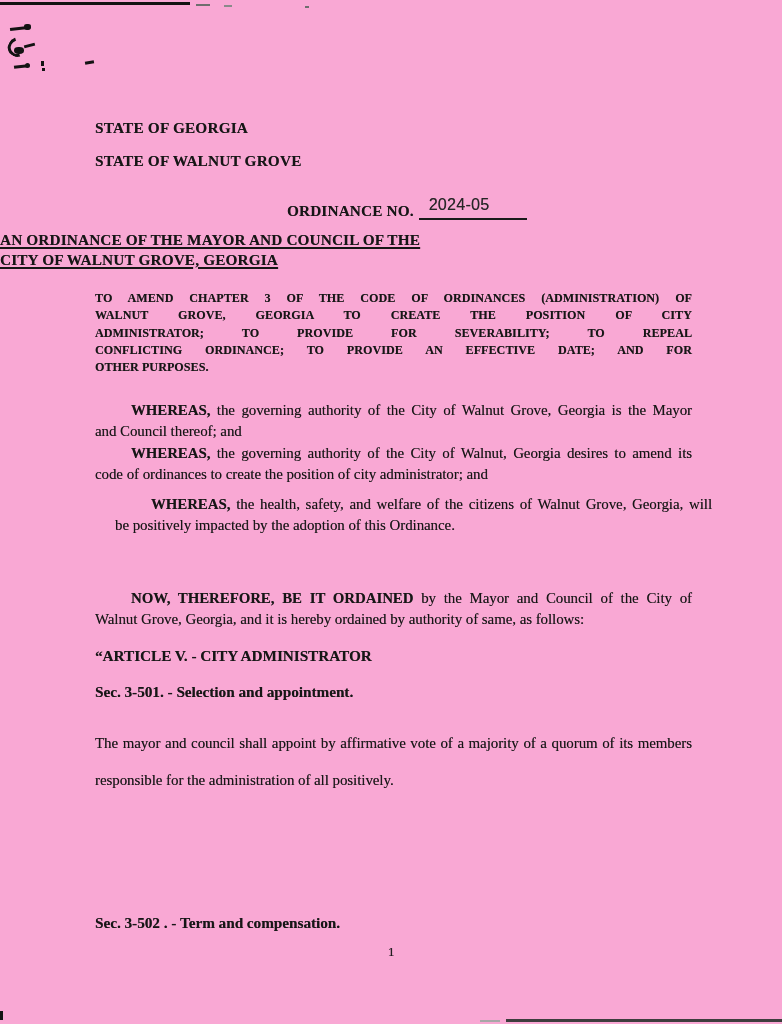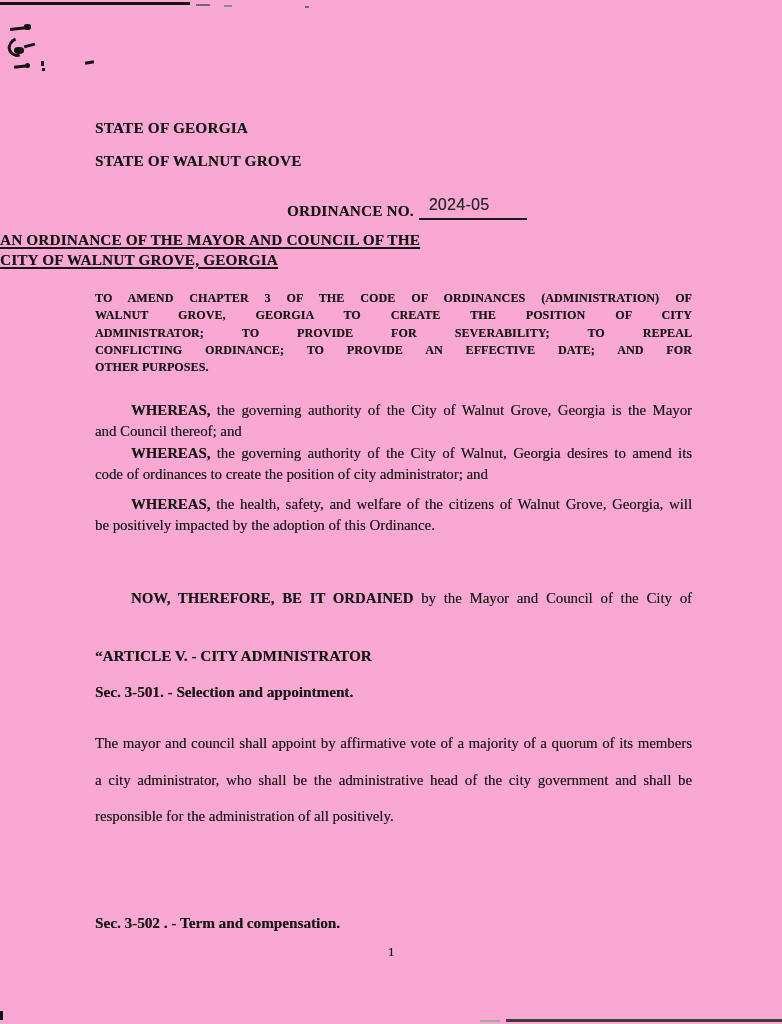--- a/index.html
+++ b/index.html
@@ -161,36 +161,36 @@
   <div class="block" style="top:392px;margin-top:8px;">
     <div class="jline indent"><span class="lead">WHEREAS,</span><span> the governing authority of the City of Walnut Grove, Georgia is the Mayor</span></div>
     <div>and Council thereof; and</div>
   </div>
 
   <div class="block" style="top:443px;">
     <div class="jline indent"><span class="lead">WHEREAS,</span><span> the governing authority of the City of Walnut, Georgia desires to amend its</span></div>
     <div>code of ordinances to create the position of city administrator; and</div>
   </div>
 
-  <div class="block" style="top:494px;">
+  <div class="block" style="top:494px;margin-left:20px;">
     <div class="jline indent"><span class="lead">WHEREAS,</span><span> the health, safety, and welfare of the citizens of Walnut Grove, Georgia, will</span></div>
     <div>be positively impacted by the adoption of this Ordinance.</div>
   </div>
 
   <div class="block" style="top:544px;margin-top:44px;">
     <div class="jline indent"><span class="lead">NOW, THEREFORE, BE IT ORDAINED</span><span> by the Mayor and Council of the City of</span></div>
+    <div>Walnut Grove, Georgia, and it is hereby ordained by authority of same, as follows:</div>
   </div>
 
 
   <div class="block sec-head" style="top:645px;">“ARTICLE V. - CITY ADMINISTRATOR</div>
 
   <div class="block sec-head" style="top:681px;">Sec. 3-501. - Selection and appointment.</div>
   <div class="block spread" style="top:725px;">
     <div class="jline">The mayor and council shall appoint by affirmative vote of a majority of a quorum of its members</div>
-    <div class="jline">a city administrator, who shall be the administrative head of the city government and shall be</div>
     <div>responsible for the administration of all positively.</div>
   </div>
 
   <div class="block sec-head" style="top:912px;">Sec. 3-502 . - Term and compensation.</div>
 
   <div class="pagenum">1</div>
 
 </div>
 
 </body></html>

